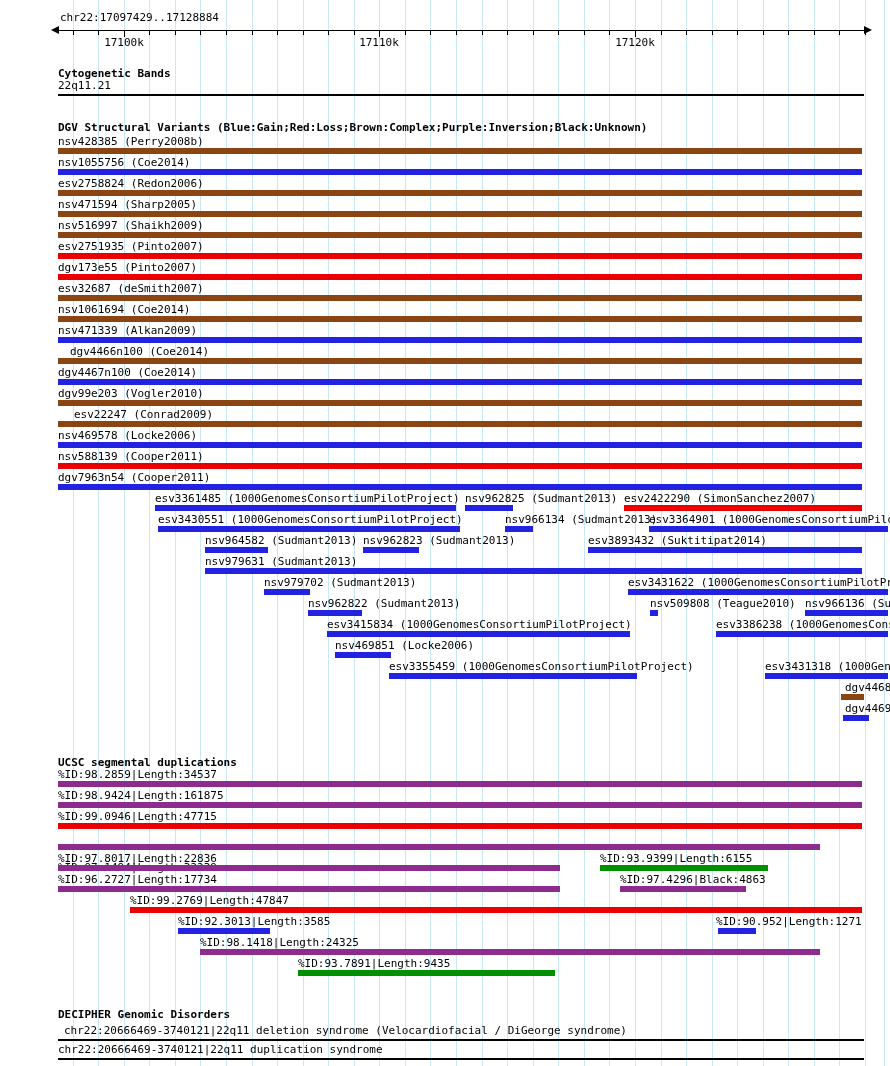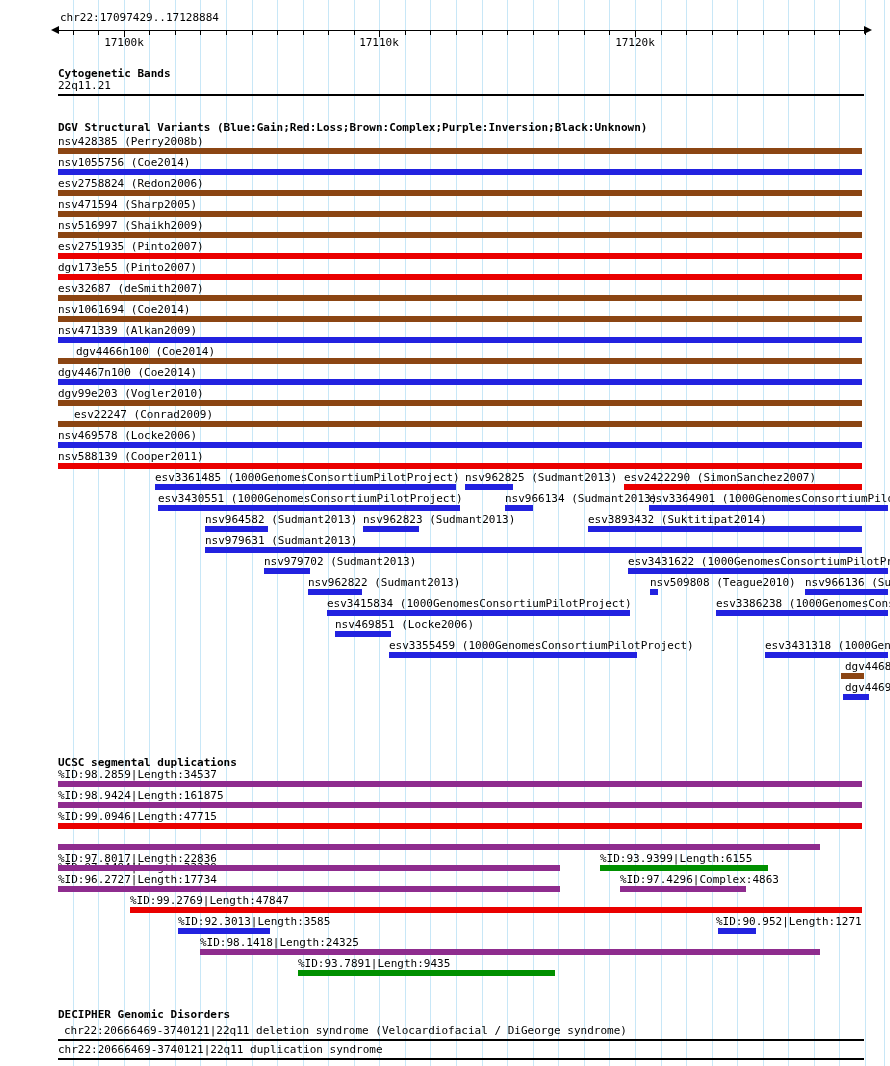--- a/index.html
+++ b/index.html
@@ -164,21 +164,21 @@
       </div>
       <div class="track-row">
         <span class="t-label" style="left: 58px;">nsv1061694 (Coe2014)</span>
         <div class="t-bar" style="left: 58px; width: 804px; background: rgb(139, 69, 19);"></div>
       </div>
       <div class="track-row">
         <span class="t-label" style="left: 58px;">nsv471339 (Alkan2009)</span>
         <div class="t-bar" style="left: 58px; width: 804px; background: rgb(34, 34, 224);"></div>
       </div>
       <div class="track-row">
-        <span class="t-label" style="left: 76px;">dgv4466n100 (Coe2014)</span>
+        <span class="t-label" style="left: 70px;">dgv4466n100 (Coe2014)</span>
         <div class="t-bar" style="left: 58px; width: 804px; background: rgb(139, 69, 19);"></div>
       </div>
       <div class="track-row">
         <span class="t-label" style="left: 58px;">dgv4467n100 (Coe2014)</span>
         <div class="t-bar" style="left: 58px; width: 804px; background: rgb(34, 34, 224);"></div>
       </div>
       <div class="track-row">
         <span class="t-label" style="left: 58px;">dgv99e203 (Vogler2010)</span>
         <div class="t-bar" style="left: 58px; width: 804px; background: rgb(139, 69, 19);"></div>
       </div>
@@ -186,20 +186,24 @@
         <span class="t-label" style="left: 74px;">esv22247 (Conrad2009)</span>
         <div class="t-bar" style="left: 58px; width: 804px; background: rgb(139, 69, 19);"></div>
       </div>
       <div class="track-row">
         <span class="t-label" style="left: 58px;">nsv469578 (Locke2006)</span>
         <div class="t-bar" style="left: 58px; width: 804px; background: rgb(34, 34, 224);"></div>
       </div>
       <div class="track-row">
         <span class="t-label" style="left: 58px;">nsv588139 (Cooper2011)</span>
         <div class="t-bar" style="left: 58px; width: 804px; background: rgb(234, 0, 0);"></div>
+      </div>
+      <div class="track-row">
+        <span class="t-label" style="left: 58px;">dgv7963n54 (Cooper2011)</span>
+        <div class="t-bar" style="left: 58px; width: 804px; background: rgb(34, 34, 224);"></div>
       </div>
       <div class="track-row">
         <span class="t-label" style="left: 155px;">esv3361485 (1000GenomesConsortiumPilotProject)</span>
         <div class="t-bar" style="left: 155px; width: 301px; background: rgb(34, 34, 224);"></div>
         <span class="t-label" style="left: 465px;">nsv962825 (Sudmant2013)</span>
         <div class="t-bar" style="left: 465px; width: 48px; background: rgb(34, 34, 224);"></div>
         <span class="t-label" style="left: 624px;">esv2422290 (SimonSanchez2007)</span>
         <div class="t-bar" style="left: 624px; width: 238px; background: rgb(234, 0, 0);"></div>
       </div>
       <div class="track-row">
@@ -284,21 +288,21 @@
       </div>
       <div class="track-row">
         <span class="t-label" style="left: 58px;">%ID:97.8017|Length:22836</span>
         <div class="t-bar" style="left: 58px; width: 502px; background: rgb(142, 44, 142);"></div>
         <span class="t-label" style="left: 600px;">%ID:93.9399|Length:6155</span>
         <div class="t-bar" style="left: 600px; width: 168px; background: rgb(0, 144, 0);"></div>
       </div>
       <div class="track-row">
         <span class="t-label" style="left: 58px;">%ID:96.2727|Length:17734</span>
         <div class="t-bar" style="left: 58px; width: 502px; background: rgb(142, 44, 142);"></div>
-        <span class="t-label" style="left: 620px;">%ID:97.4296|Complex:4863</span>
+        <span class="t-label" style="left: 620px;">%ID:97.4296|Black:4863</span>
         <div class="t-bar" style="left: 620px; width: 126px; background: rgb(142, 44, 142);"></div>
       </div>
       <div class="track-row">
         <span class="t-label" style="left: 130px;">%ID:99.2769|Length:47847</span>
         <div class="t-bar" style="left: 130px; width: 732px; background: rgb(234, 0, 0);"></div>
       </div>
       <div class="track-row">
         <span class="t-label" style="left: 178px;">%ID:92.3013|Length:3585</span>
         <div class="t-bar" style="left: 178px; width: 92px; background: rgb(34, 34, 224);"></div>
         <span class="t-label" style="left: 716px;">%ID:90.952|Length:1271</span>

